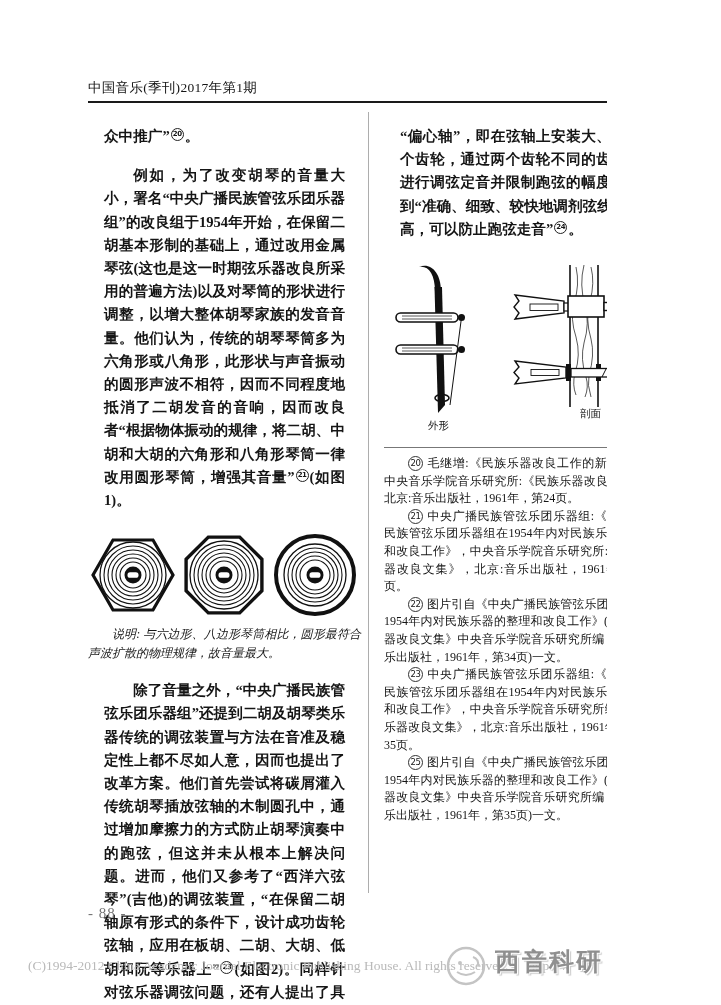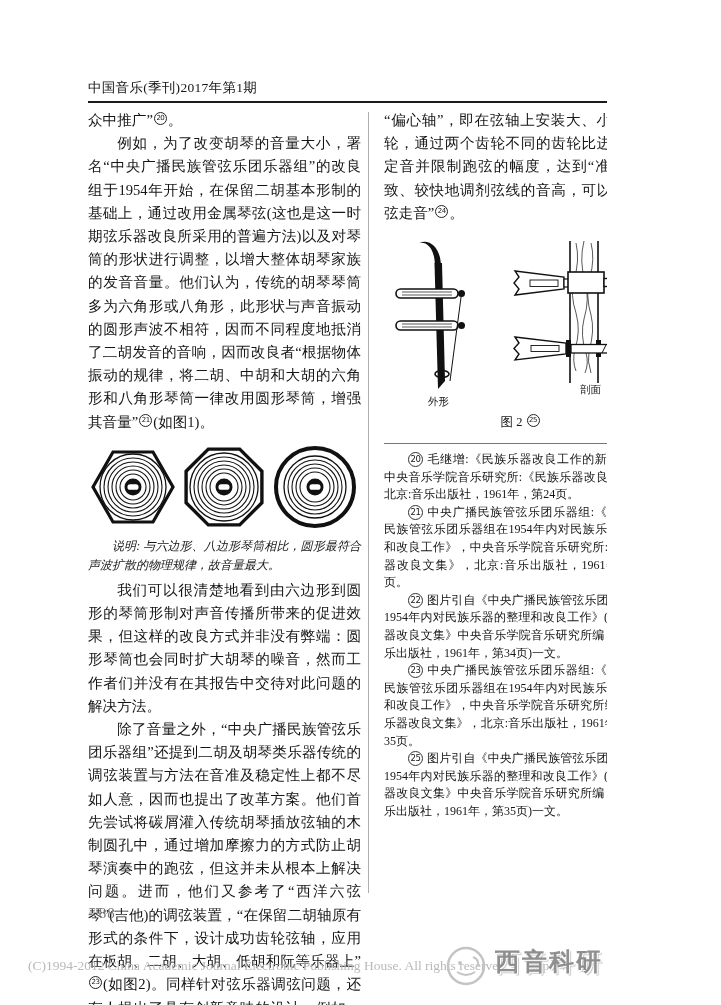--- a/index.html
+++ b/index.html
@@ -14,21 +14,21 @@
   .header-rule {
     position:absolute; left:88px; top:101px; width:561px; height:2px; background:#1a1a1a;
   }
   .col-divider {
     position:absolute; left:368px; top:112px; width:1px; height:781px; background:#adadad;
   }
   .col { position:absolute; top:109px; width:273px; text-align:justify; }
   .col-left  { left:88px; }
   .col-right { left:384px; }
 
-  p.para { margin:0; font-size:14.6px; line-height:23.2px; }
+  p.para { margin:16px; font-size:14.6px; line-height:23.2px;font-weight:bold; }
   p.para.indent { text-indent:2em; }
 
   .supnum {
     display:inline-block; width:11px; height:11px; line-height:11px;
     border:1px solid #222; border-radius:50%;
     font-size:7px; letter-spacing:-0.5px; text-align:center; text-indent:0;
     vertical-align:5px; margin:0 1px;
     font-family:"DejaVu Sans",sans-serif;
   }
 
@@ -125,21 +125,20 @@
           <circle cx="227" cy="47" r="15" fill="none" stroke="#111" stroke-width="1.1"></circle>
           <circle cx="227" cy="47" r="8.5" fill="#111"></circle>
           <rect x="221.5" y="44.2" width="11" height="5.6" rx="2.6" fill="#fff"></rect>
         </g>
       </svg>
     </figure>
 
     <div class="fig-note">说明: 与六边形、八边形琴筒相比，圆形最符合声波扩散的物理规律，故音量最大。</div>
 
     <div id="left-paras-bottom">
-        <p class="para indent">我们可以很清楚地看到由六边形到圆形的琴筒形制对声音传播所带来的促进效果，但这样的改良方式并非没有弊端：圆形琴筒也会同时扩大胡琴的噪音，然而工作者们并没有在其报告中交待对此问题的解决方法。</p>
         <p class="para indent">除了音量之外，“中央广播民族管弦乐团乐器组”还提到二胡及胡琴类乐器传统的调弦装置与方法在音准及稳定性上都不尽如人意，因而也提出了改革方案。他们首先尝试将碳屑灌入传统胡琴插放弦轴的木制圆孔中，通过增加摩擦力的方式防止胡琴演奏中的跑弦，但这并未从根本上解决问题。进而，他们又参考了“西洋六弦琴”(吉他)的调弦装置，“在保留二胡轴原有形式的条件下，设计成功齿轮弦轴，应用在板胡、二胡、大胡、低胡和阮等乐器上”<span class="supnum">23</span>(如图2)。同样针对弦乐器调弦问题，还有人提出了具有创新意味的设计，例如，在“北京市乐器研究所”的改良方案中，他们在原有机械弦轴的基础上，设计了一个</p>
       </div>
   </div>
 
   <div class="col col-right">
     <div id="right-paras-top">
         <p class="para">“偏心轴”，即在弦轴上安装大、小两个齿轮，通过两个齿轮不同的齿轮比进行调弦定音并限制跑弦的幅度，达到“准确、细致、较快地调剂弦线的音高，可以防止跑弦走音”<span class="supnum">24</span>。</p>
       </div>
 
     <figure class="figure2-block">
@@ -183,24 +182,20 @@
           <line x1="222" y1="112" x2="218" y2="120" stroke="#111" stroke-width="1"></line>
           <line x1="228" y1="112" x2="224" y2="120" stroke="#111" stroke-width="1"></line>
           <line x1="234" y1="112" x2="230" y2="120" stroke="#111" stroke-width="1"></line>
           <line x1="240" y1="112" x2="236" y2="120" stroke="#111" stroke-width="1"></line>
           <line x1="246" y1="112" x2="242" y2="120" stroke="#111" stroke-width="1"></line>
           <circle cx="252" cy="122" r="9.5" fill="#111"></circle>
           <circle cx="252" cy="122" r="3" fill="#fff"></circle>
           <text x="196" y="160" font-size="10.5">剖面</text>
         </g>
       </svg>
-      <figcaption class="fig-caption">
-        <span>图 2</span>
-        <span class="supnum">25</span>
-      </figcaption>
     </figure>
 
 
     <div class="footnote-sep"></div>
     <div id="footnotes">
         <p class="footnote"><span class="fn-num">20</span>毛继增:《民族乐器改良工作的新成就》，中央音乐学院音乐研究所:《民族乐器改良文集》，北京:音乐出版社，1961年，第24页。</p>
         <p class="footnote"><span class="fn-num">21</span>中央广播民族管弦乐团乐器组:《中央广播民族管弦乐团乐器组在1954年内对民族乐器的整理和改良工作》，中央音乐学院音乐研究所:《民族乐器改良文集》，北京:音乐出版社，1961年，第34页。</p>
         <p class="footnote"><span class="fn-num">22</span>图片引自《中央广播民族管弦乐团乐器组在1954年内对民族乐器的整理和改良工作》(《民族乐器改良文集》中央音乐学院音乐研究所编，北京:音乐出版社，1961年，第34页)一文。</p>
         <p class="footnote"><span class="fn-num">23</span>中央广播民族管弦乐团乐器组:《中央广播民族管弦乐团乐器组在1954年内对民族乐器的整理和改良工作》，中央音乐学院音乐研究所编:《民族乐器改良文集》，北京:音乐出版社，1961年，第34-35页。</p>
         <p class="footnote"><span class="fn-num">25</span>图片引自《中央广播民族管弦乐团乐器组在1954年内对民族乐器的整理和改良工作》(《民族乐器改良文集》中央音乐学院音乐研究所编，北京:音乐出版社，1961年，第35页)一文。</p>

